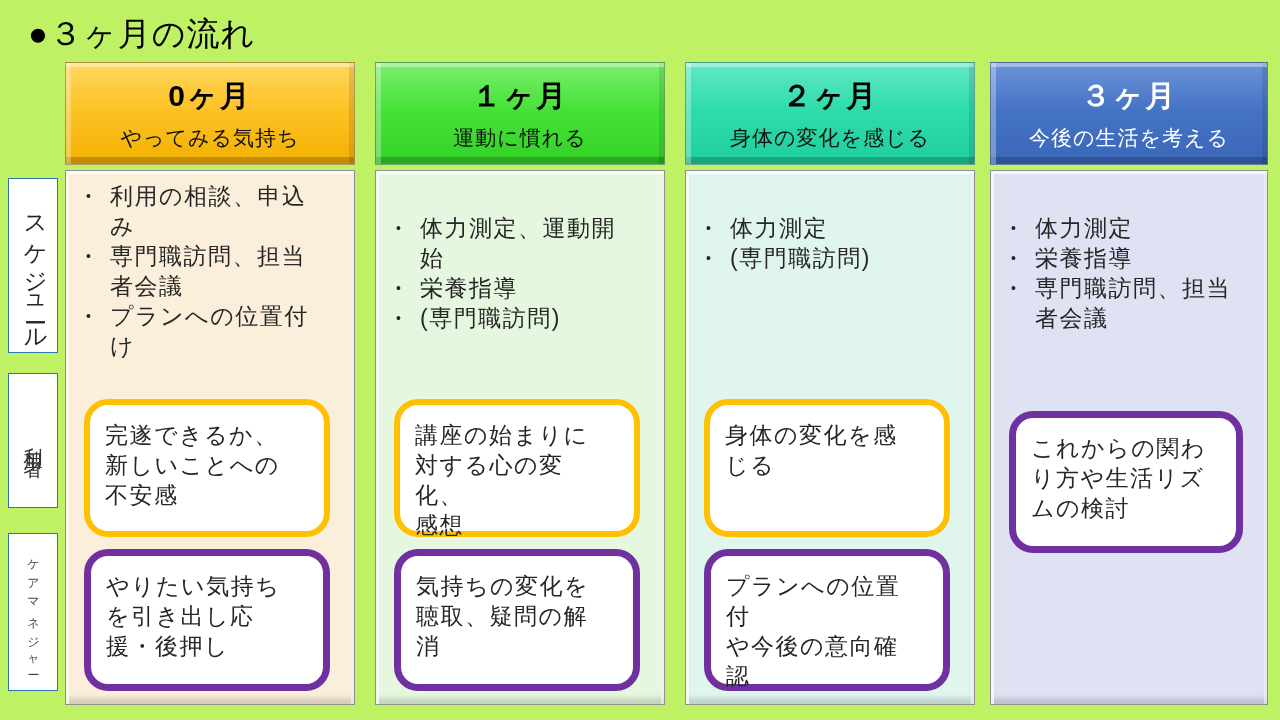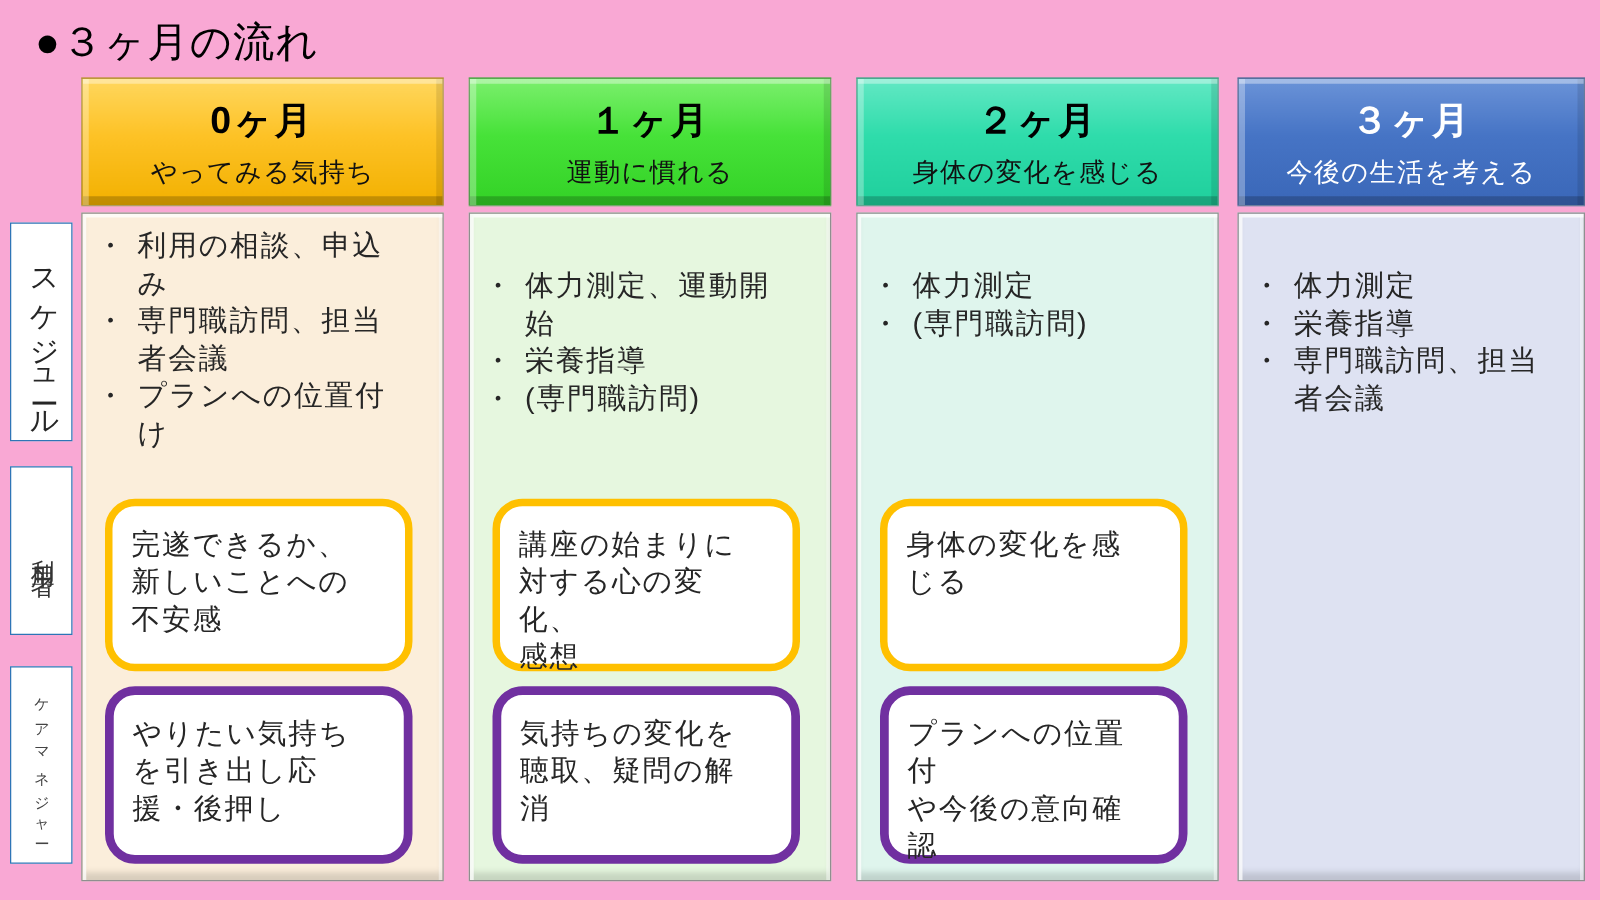--- a/index.html
+++ b/index.html
@@ -1,17 +1,17 @@
 <!DOCTYPE html>
 <html><head>
 <meta charset="utf-8">
 <style>
   html,body{margin:0;padding:0;background:#fff;}
   .canvas{
-    position:relative;width:1280px;height:720px;background:#f9a8d4;overflow:hidden;
+    position:relative;width:1280px;height:720px;background:#bef264;overflow:hidden;
     font-family:"Liberation Sans","DejaVu Sans",sans-serif;color:#1a1a1a;
   }
   .page-title{
     position:absolute;left:28px;top:12px;font-size:33px;letter-spacing:1px;
     color:#000;font-weight:500;white-space:nowrap;
   }
   
   .vlabel{
     position:absolute;left:8px;width:50px;box-sizing:border-box;
     border:1.5px solid #2E75B6;background:#fff;
@@ -186,16 +186,19 @@
         <li>
             <span class="bullet">•</span>
             <span class="item-text">栄養指導</span>
           </li>
         <li>
             <span class="bullet">•</span>
             <span class="item-text">専門職訪問、担当
 者会議</span>
           </li>
       </ul>
+      <div class="note care-note">これからの関わ
+り方や生活リズ
+ムの検討</div>
     </div>
   </div>
 
 </div>
 
 </body></html>

